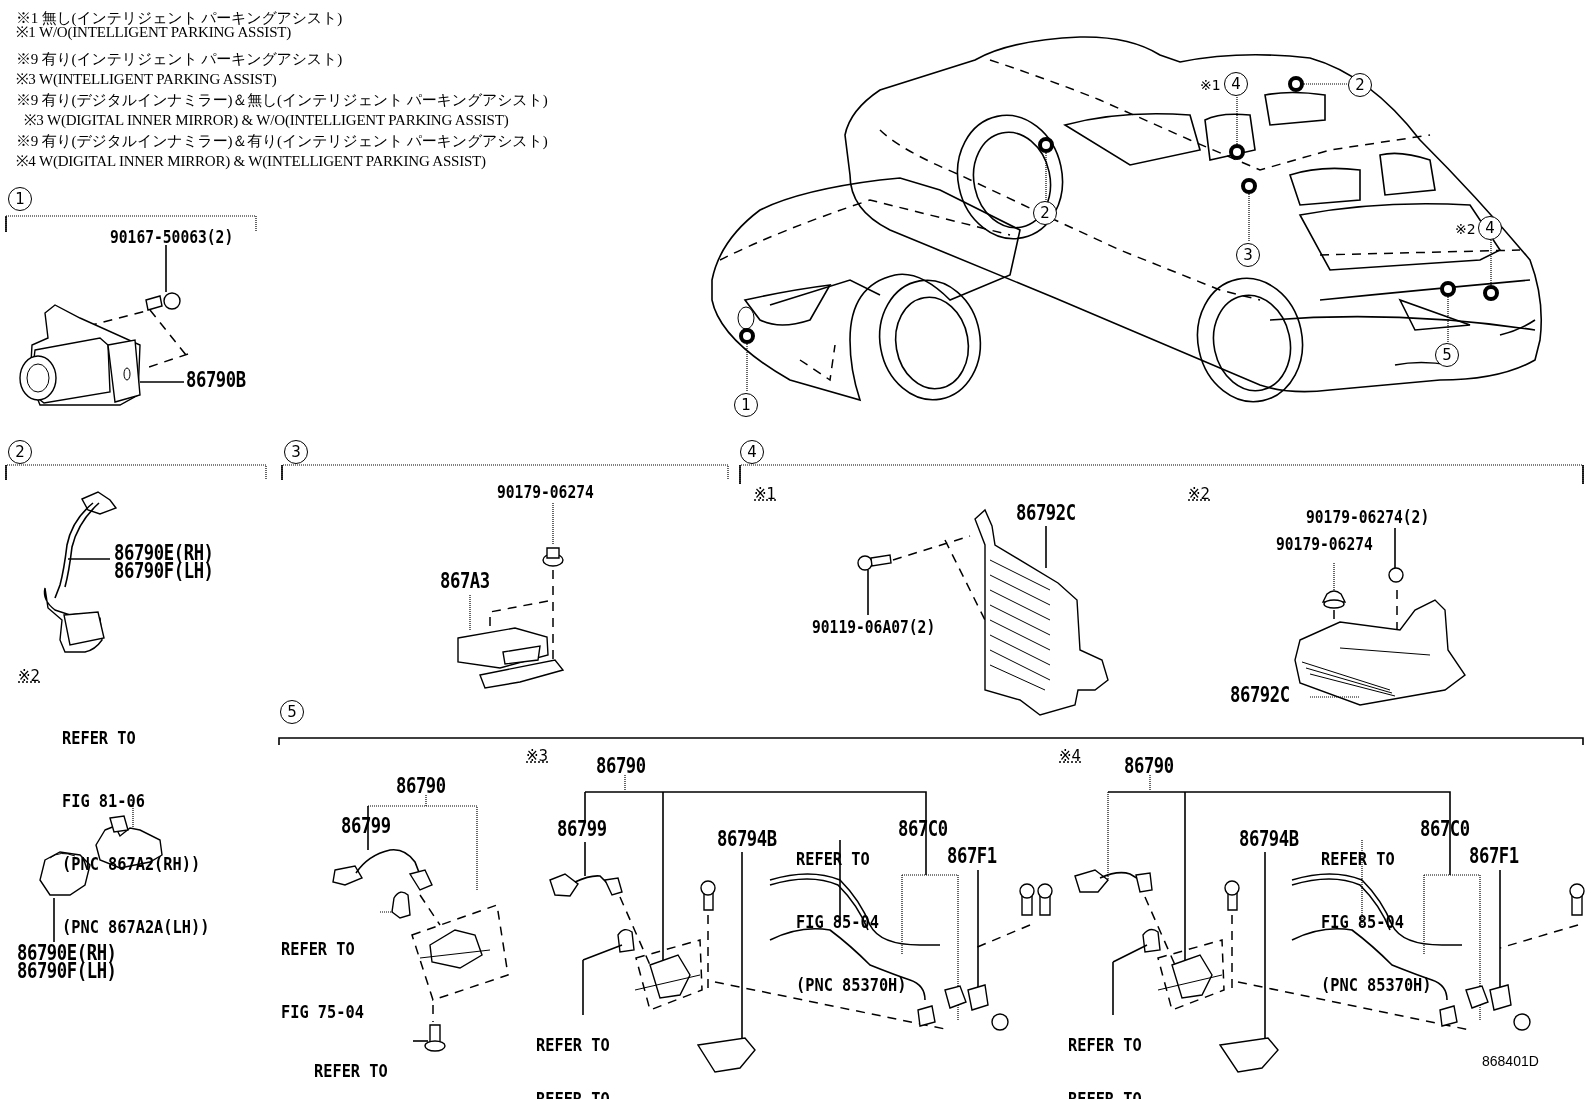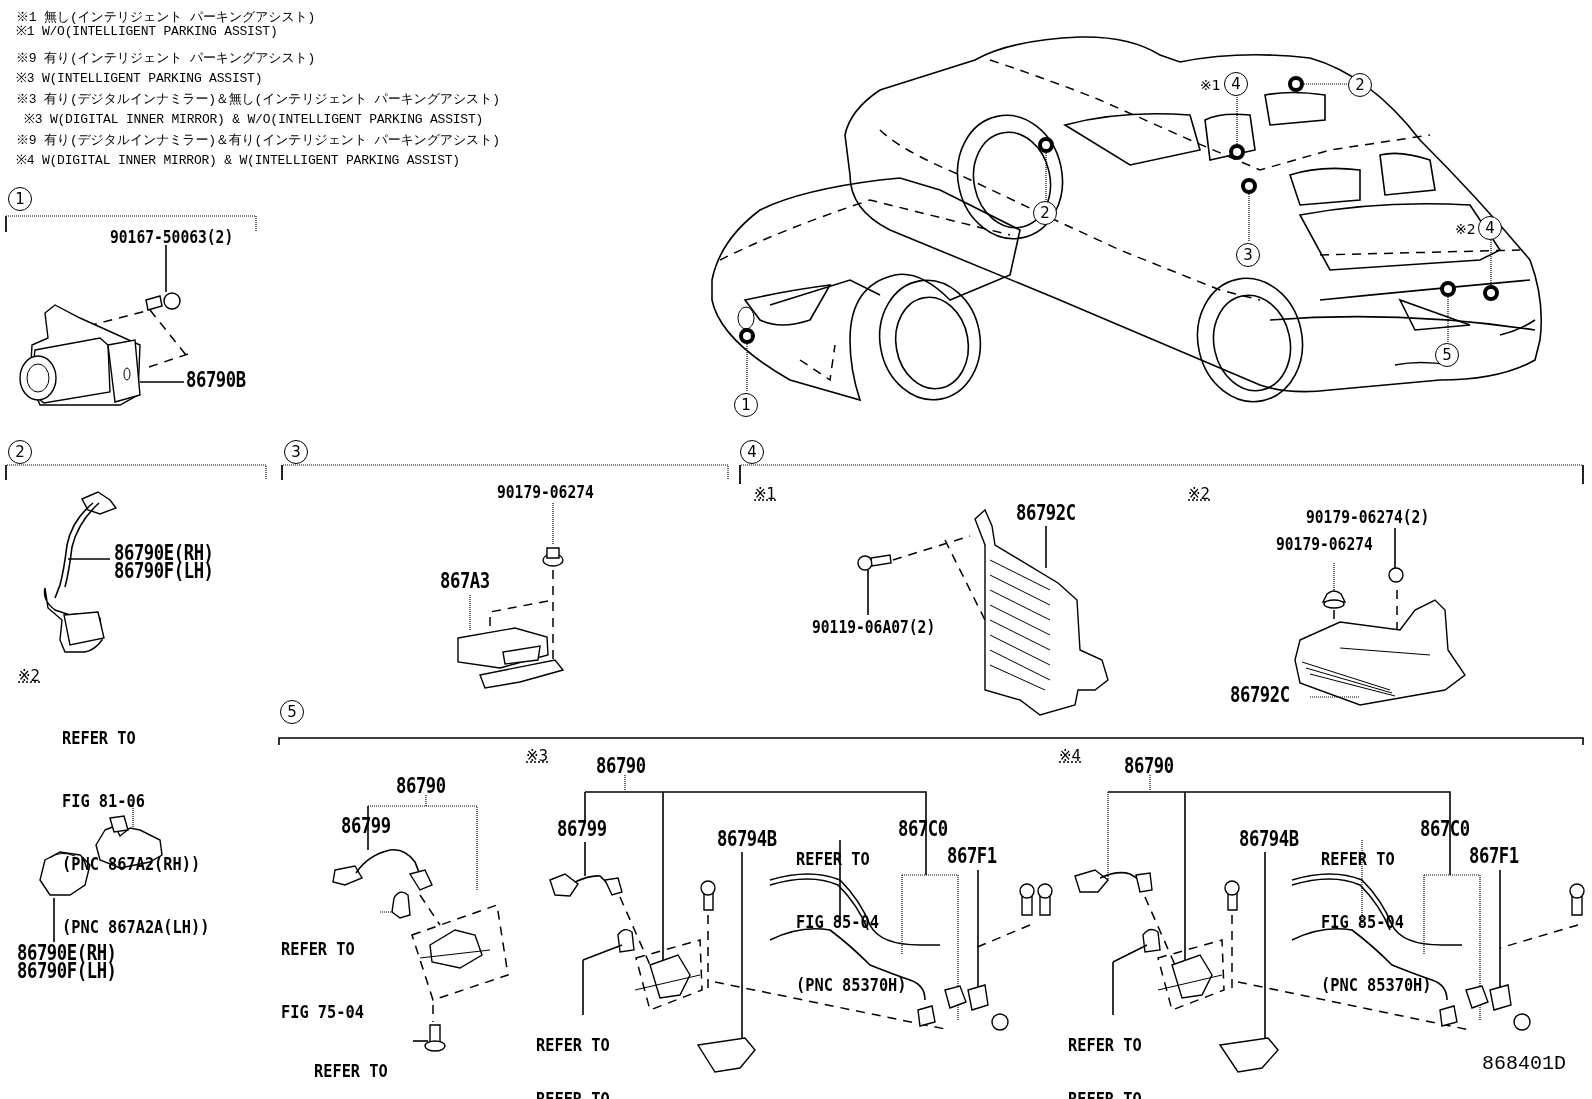--- a/index.html
+++ b/index.html
@@ -7,28 +7,28 @@
          font-family: "DejaVu Sans Mono", "Liberation Mono", monospace; color: #000; }
   #art { position: absolute; left: 0; top: 0; width: 1592px; height: 1099px; }
   #art * { vector-effect: non-scaling-stroke; }
   .ln { stroke: #000; stroke-width: 1.6; fill: none; }
   .thin { stroke: #000; stroke-width: 1; fill: none; }
   .dash { stroke: #000; stroke-width: 1.5; fill: none; stroke-dasharray: 9 7; }
   .dot { stroke: #000; stroke-width: 1.2; fill: none; stroke-dasharray: 1 1; }
   .part { stroke: #000; stroke-width: 1.4; fill: #fff; }
   .hotspot { stroke: #000; stroke-width: 4; fill: #fff; }
   .t { position: absolute; white-space: pre; line-height: 1; }
-  .note { font-family: Liberation Mono, monospace; font-size: 13px; letter-spacing: -0.2px; }
+  .note { font-family: Liberation Serif, serif; font-size: 15px; letter-spacing: -0.2px; }
   .pn { font-family: "DejaVu Sans Mono", "Liberation Mono", monospace; font-size: 21px; font-weight: bold; transform: scaleX(0.82); transform-origin: left top; letter-spacing: -0.5px; }
   .pns { font-family: "DejaVu Sans Mono", "Liberation Mono", monospace; font-size: 17px; font-weight: bold; transform: scaleX(0.86); transform-origin: left top; }
   .ref { font-family: "DejaVu Sans Mono", "Liberation Mono", monospace; font-size: 17px; font-weight: bold; line-height: 21px; transform: scaleX(0.9); transform-origin: left top; }
   .cond { font-family: "DejaVu Sans", "Liberation Sans", sans-serif; font-size: 15px; text-decoration: underline dotted; }
   .circ { position: absolute; width: 22px; height: 22px; border: 1.6px solid #000; border-radius: 50%;
           font-family: "DejaVu Sans", "Liberation Sans", sans-serif; font-size: 15px; text-align: center; line-height: 22px; background: #fff; }
-  .fig { font-family: Liberation Mono, monospace; font-size: 20px; }
+  .fig { font-family: Liberation Sans, sans-serif; font-size: 14px; }
   .ovl { font-family: "DejaVu Sans", "Liberation Sans", sans-serif; font-size: 14px; }
 </style>
 </head>
 <body>
 
 <svg id="art" viewBox="0 0 1592 1099" xmlns="http://www.w3.org/2000/svg">
 
   <g>
     <path class="dot" d="M6 232 V216 H256 V232"></path>
     <path class="ln" d="M6 232 V216"></path>
@@ -236,21 +236,21 @@
     <path class="part" d="M1040 889 L1050 889 L1050 915 L1040 915 Z"></path>
     <circle class="part" cx="1045" cy="891" r="7"></circle>
   </g>
 </svg>
 
 <div>
   <div class="t note" style="left:16px;top:11px">※1 無し(インテリジェント パーキングアシスト)</div>
   <div class="t note" style="left:16px;top:25px">※1 W/O(INTELLIGENT PARKING ASSIST)</div>
   <div class="t note" style="left:16px;top:52px">※9 有り(インテリジェント パーキングアシスト)</div>
   <div class="t note" style="left:16px;top:72px">※3 W(INTELLIGENT PARKING ASSIST)</div>
-  <div class="t note" style="left:16px;top:93px">※3 有り(デジタルインナミラー)＆無し(インテリジェント パーキングアシスト)</div>
+  <div class="t note" style="left:16px;top:93px">※9 有り(デジタルインナミラー)＆無し(インテリジェント パーキングアシスト)</div>
   <div class="t note" style="left:24px;top:113px">※3 W(DIGITAL INNER MIRROR) &amp; W/O(INTELLIGENT PARKING ASSIST)</div>
   <div class="t note" style="left:16px;top:134px">※9 有り(デジタルインナミラー)＆有り(インテリジェント パーキングアシスト)</div>
   <div class="t note" style="left:16px;top:154px">※4 W(DIGITAL INNER MIRROR) &amp; W(INTELLIGENT PARKING ASSIST)</div>
 </div>
 
 <div>
   <div class="circ" style="left:734px;top:393px">1</div>
   <div class="circ" style="left:1033px;top:201px">2</div>
   <div class="circ" style="left:1348px;top:73px">2</div>
   <div class="circ" style="left:1236px;top:243px">3</div>

